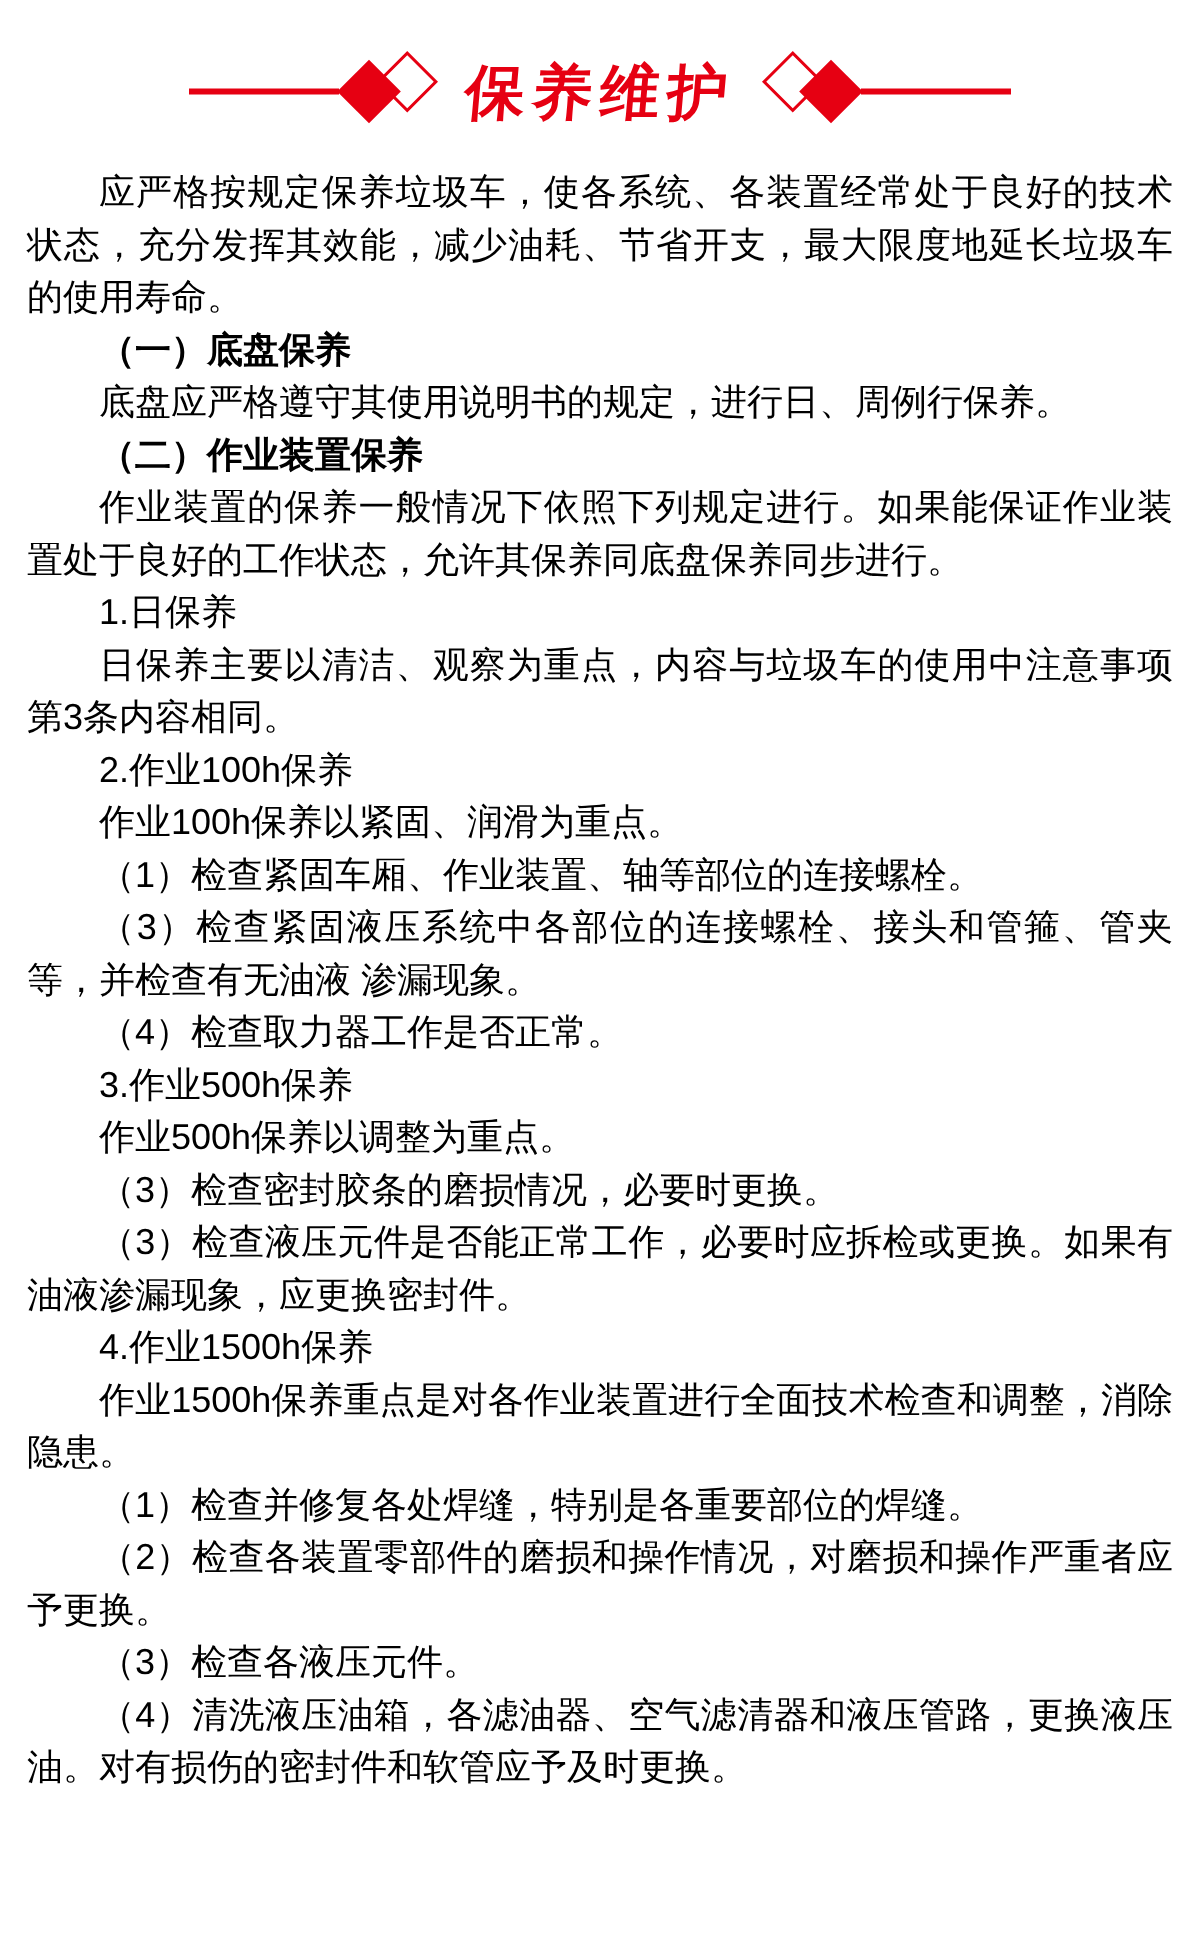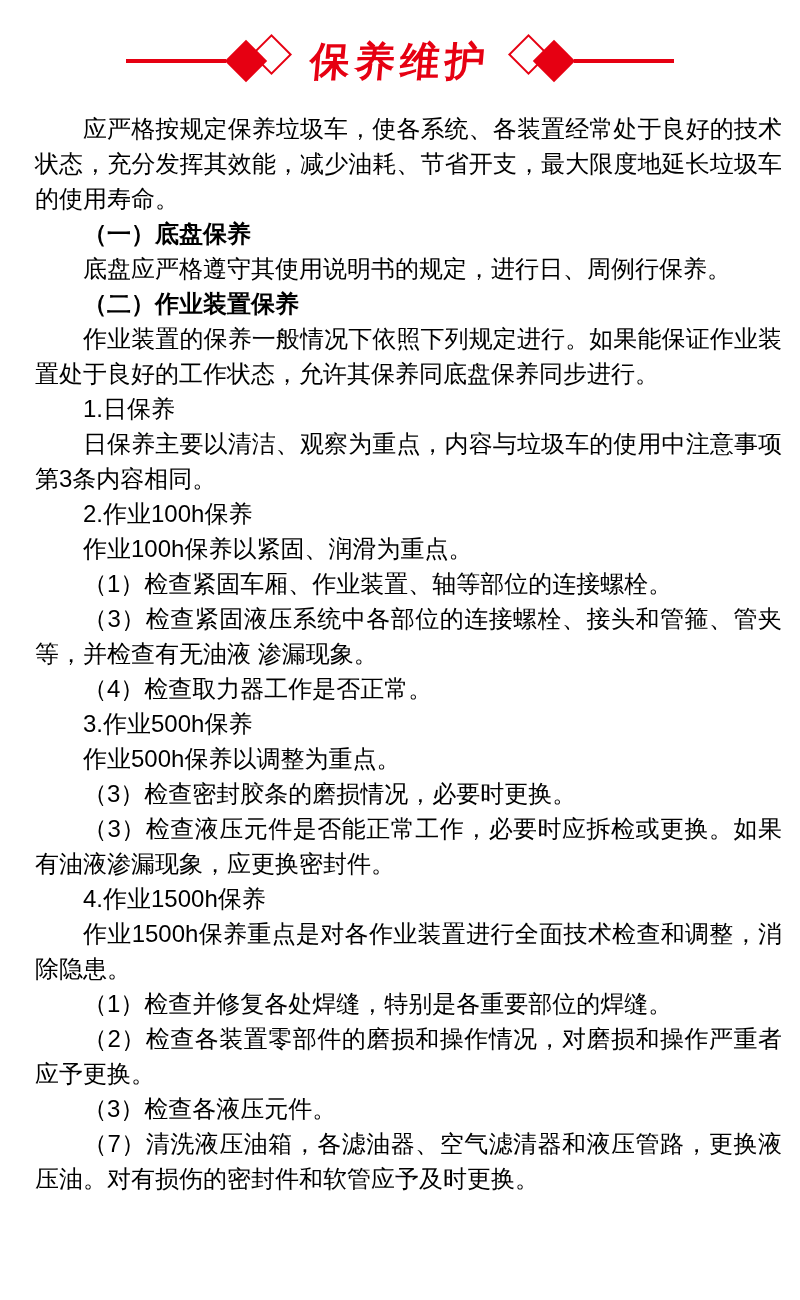--- a/index.html
+++ b/index.html
@@ -57,21 +57,21 @@
     font-weight: bold;
     color: var(--red);
     letter-spacing: 5px;
     margin: 0 16px;
     transform: skewX(-5deg);
     white-space: nowrap;
   }
 
   
   .doc {
-    padding: 21px 18px 0 35px;
+    padding: 21px 18px 0 18px;
     font-size: 24px;
     line-height: 35px;
     text-align: justify;
   }
   .para {
     margin: 0;
     text-indent: 2em;
   }
   .para.heading { font-weight: bold; }
 </style>
@@ -107,14 +107,14 @@
     <p class="para body">（4）检查取力器工作是否正常。</p>
     <p class="para body">3.作业500h保养</p>
     <p class="para body">作业500h保养以调整为重点。</p>
     <p class="para body">（3）检查密封胶条的磨损情况，必要时更换。</p>
     <p class="para body">（3）检查液压元件是否能正常工作，必要时应拆检或更换。如果有油液渗漏现象，应更换密封件。</p>
     <p class="para body">4.作业1500h保养</p>
     <p class="para body">作业1500h保养重点是对各作业装置进行全面技术检查和调整，消除隐患。</p>
     <p class="para body">（1）检查并修复各处焊缝，特别是各重要部位的焊缝。</p>
     <p class="para body">（2）检查各装置零部件的磨损和操作情况，对磨损和操作严重者应予更换。</p>
     <p class="para body">（3）检查各液压元件。</p>
-    <p class="para body">（7）清洗液压油箱，各滤油器、空气滤清器和液压管路，更换液压油。对有损伤的密封件和软管应予及时更换。</p>
+    <p class="para body">（4）清洗液压油箱，各滤油器、空气滤清器和液压管路，更换液压油。对有损伤的密封件和软管应予及时更换。</p>
   </div>
 
 </body></html>

